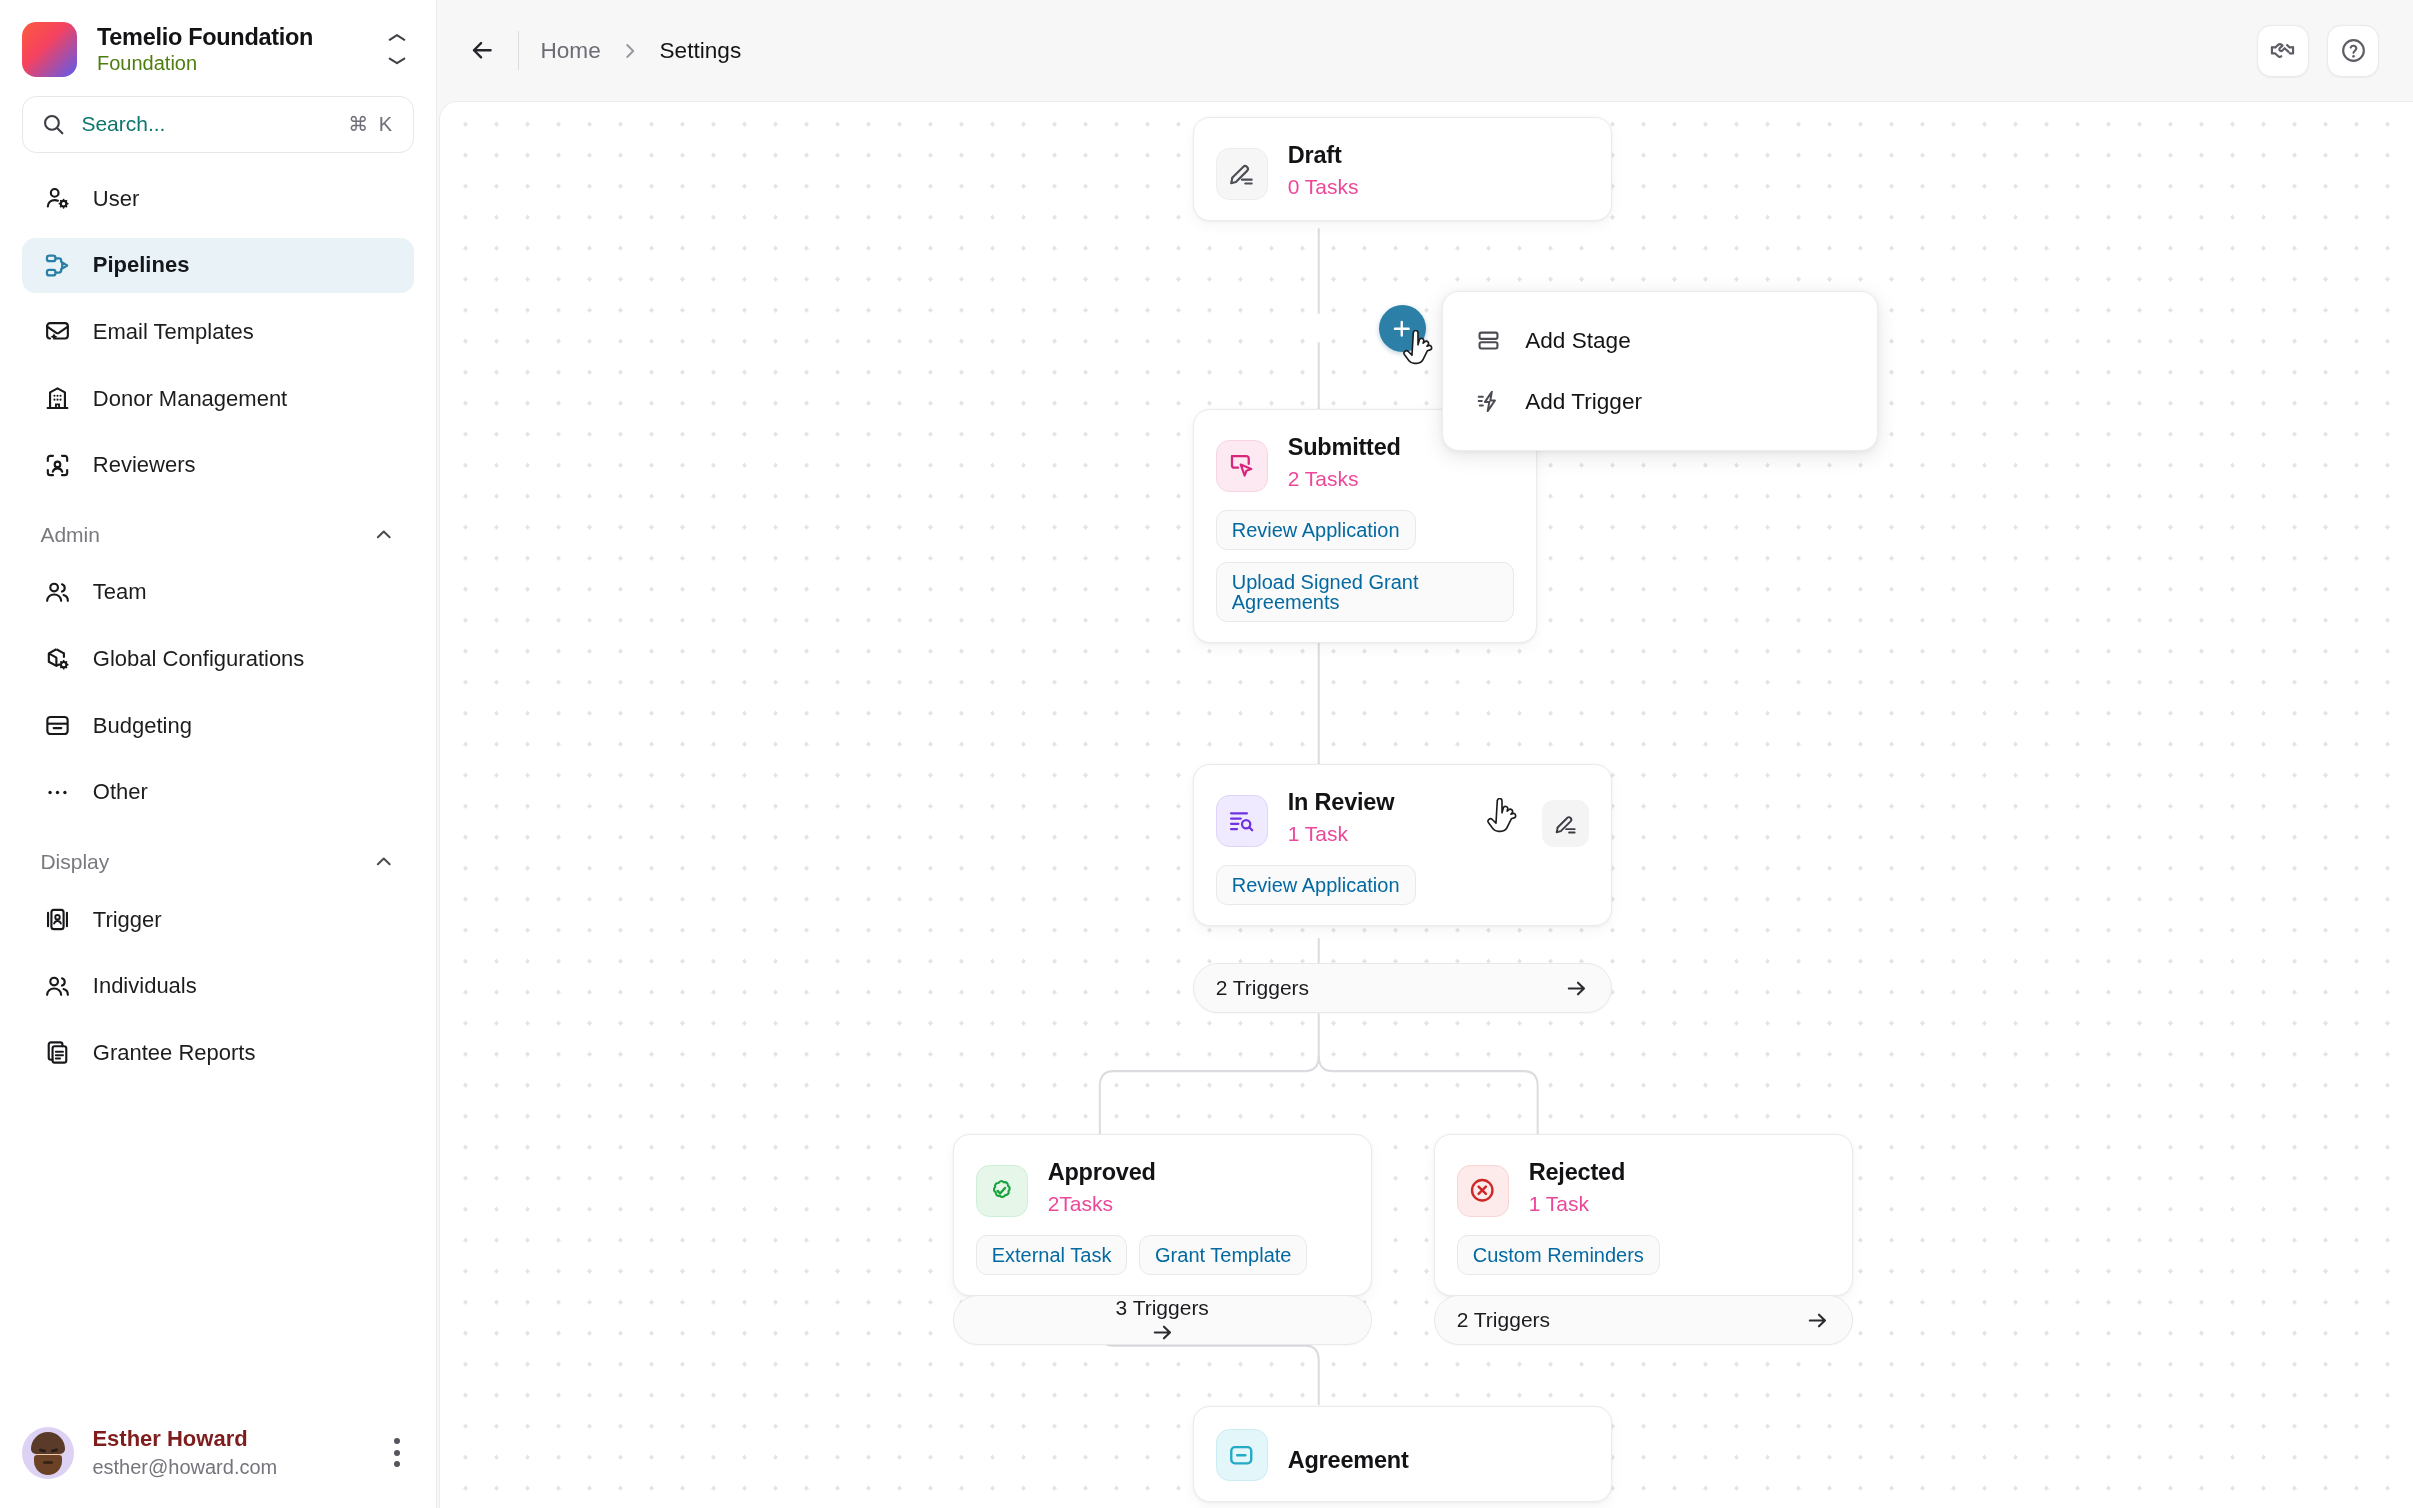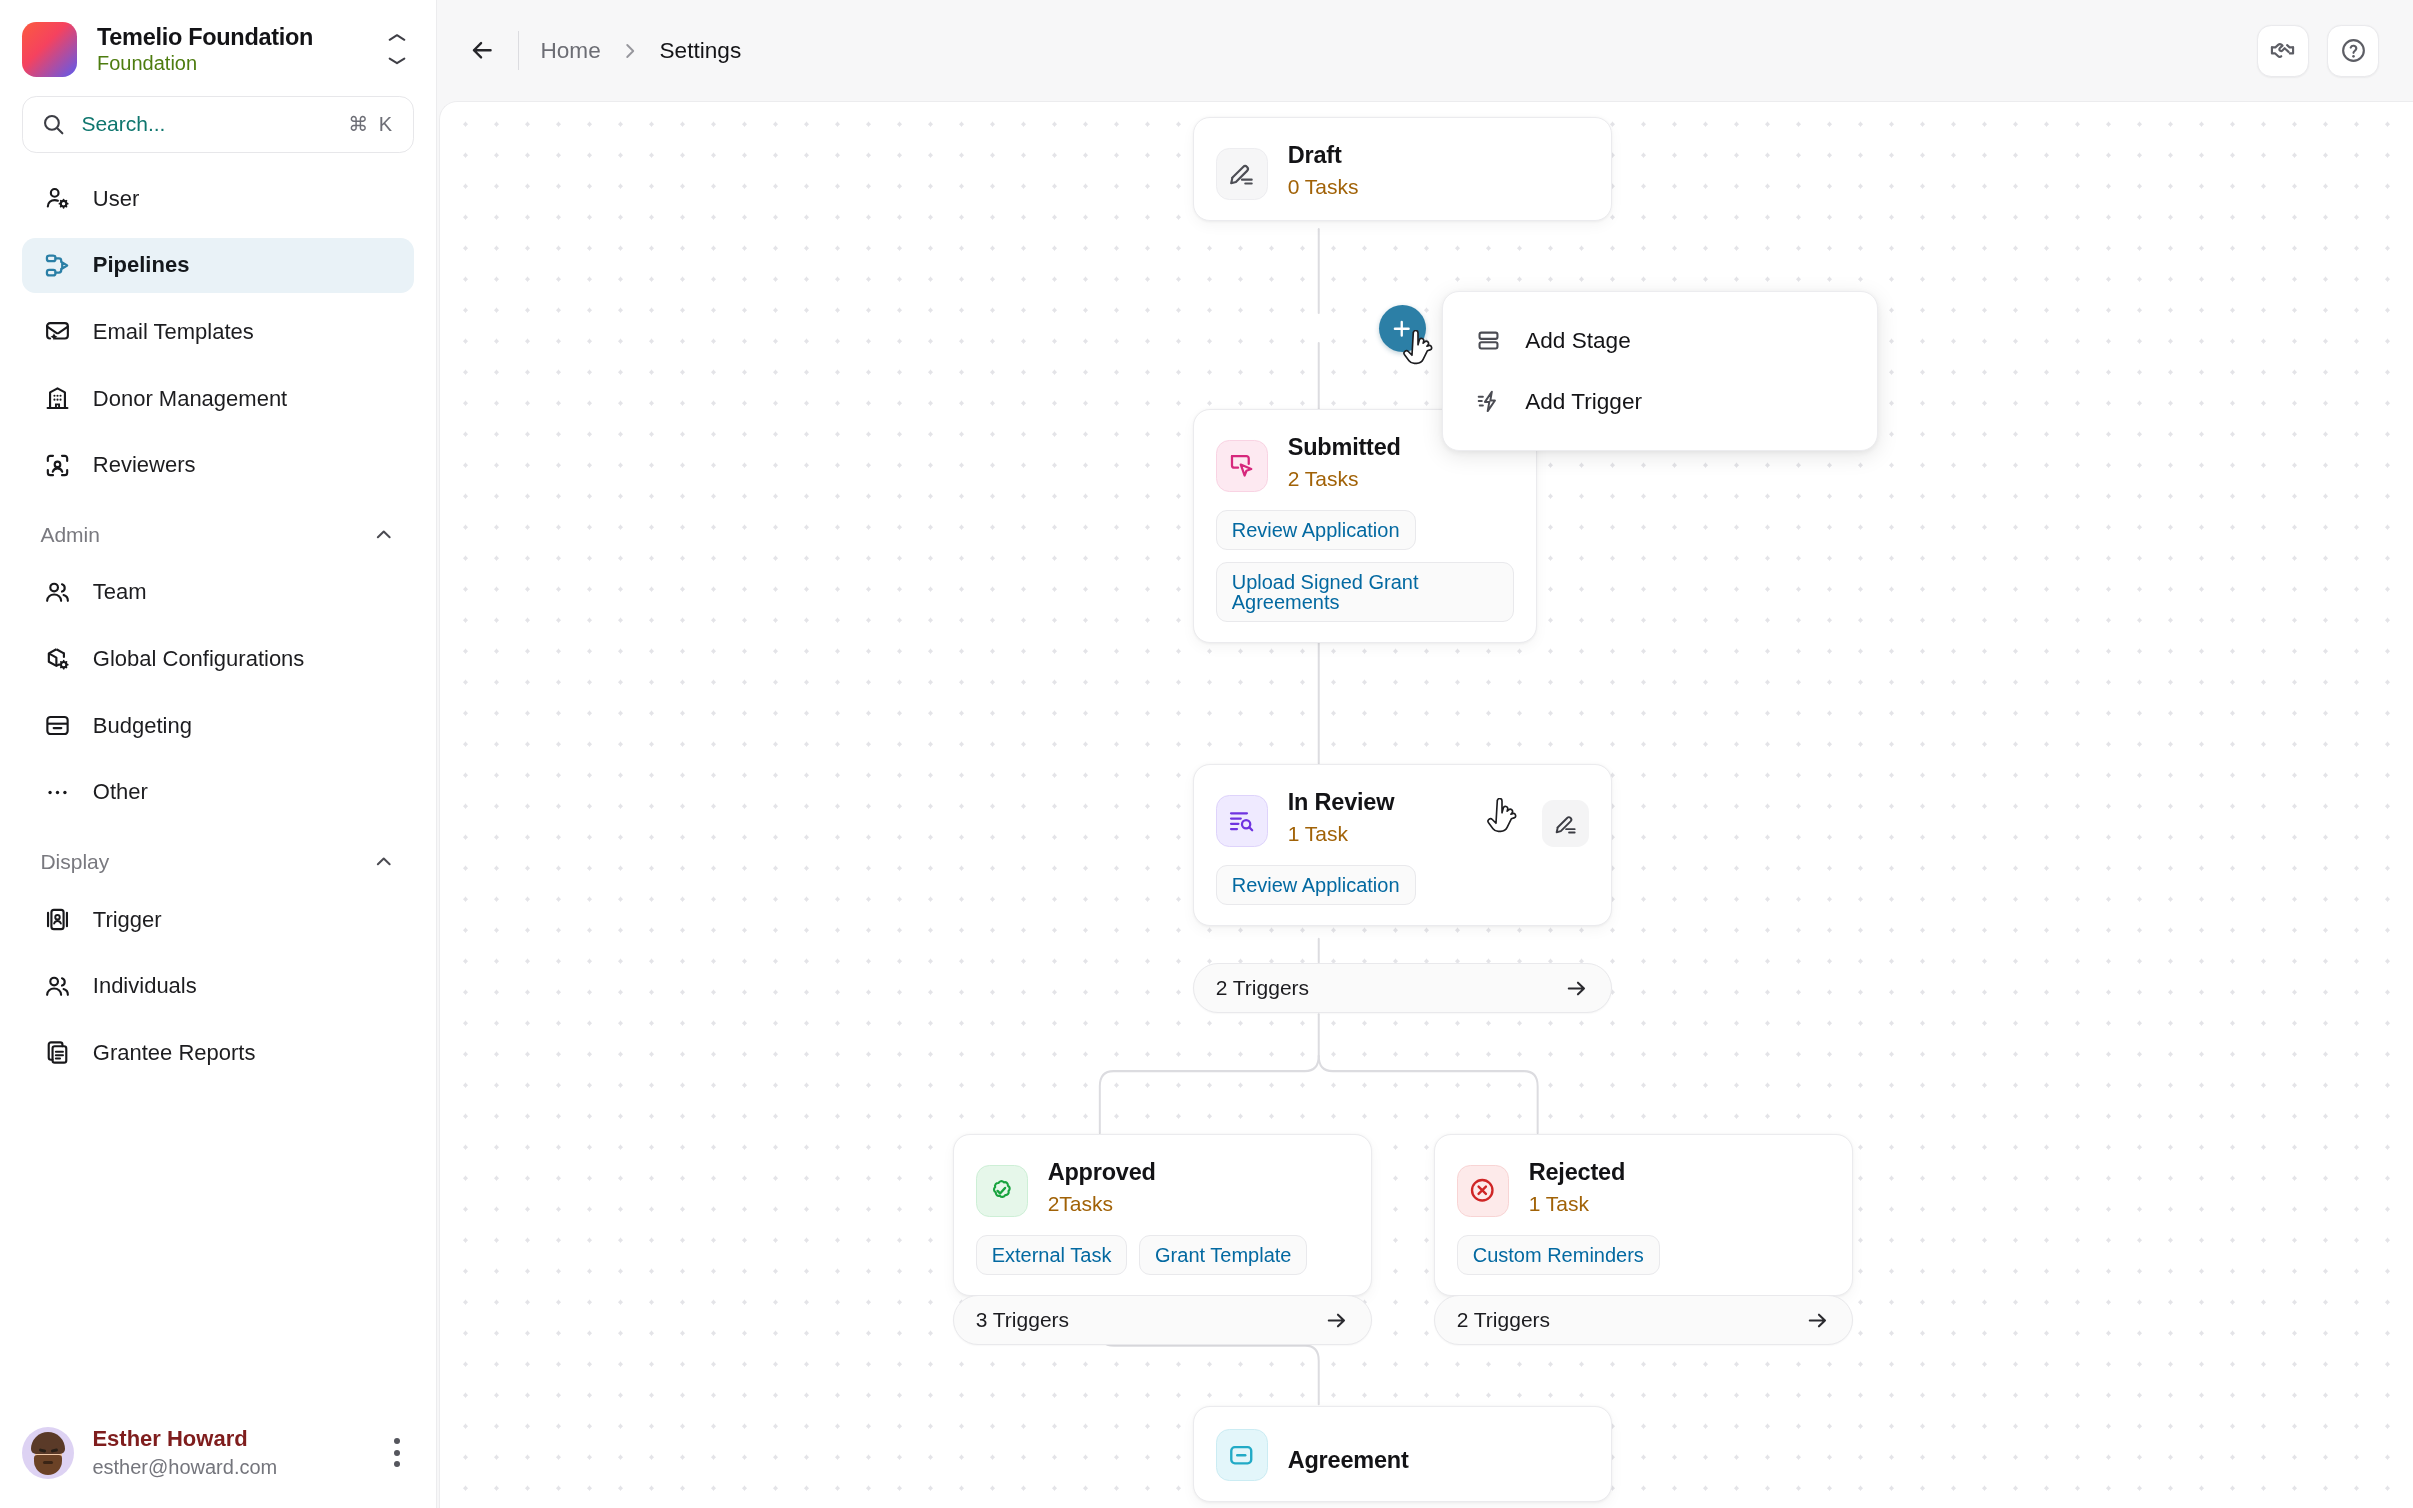--- a/index.html
+++ b/index.html
@@ -128,21 +128,21 @@
     display:flex; align-items:center; justify-content:center;
   }
   .ico-draft { background:#f6f6f7; border:0.8px solid #ededf0; color:#4d4e55; }
   .ico-submitted { background:#fde9f1; border:0.8px solid #f9d3e3; color:#d6277c; }
   .ico-review { background:#efeaff; border:0.8px solid #ded3fb; color:#6f33e0; }
   .ico-approved { background:#e6f7ea; border:0.8px solid #cdefd6; color:#18a33e; }
   .ico-rejected { background:#fdeaea; border:0.8px solid #f8d4d4; color:#cf2626; }
   .ico-agreement { background:#e3f6fa; border:0.8px solid #cbecf3; color:#22aac6; }
   .node-titles { flex:1; min-width:0; padding-top:1.7px; }
   .node-title { font-size:23.5px; font-weight:700; color:#131316; line-height:1.15; letter-spacing:-0.2px; }
-  .node-sub { font-size:21px; color:#a16207; margin-top:6.7px; line-height:1.15; }
+  .node-sub { font-size:21px; color:#ec4899; margin-top:6.7px; line-height:1.15; }
   .node-edit {
     width:47px; height:47px; border-radius:11.7px; background:#f4f4f5;
     display:flex; align-items:center; justify-content:center; color:#3c3d44;
   }
   .tags { display:flex; flex-wrap:wrap; gap:11.7px; margin-top:18.4px; }
   .tag {
     border:0.8px solid #e9e9ec; border-radius:11px; background:#fafafa;
     font-size:20px; color:#0369a1; padding:9.2px 15px; line-height:1;
   }
 
@@ -572,21 +572,21 @@
                 <div class="node-title">Approved</div>
                 <div class="node-sub">2Tasks</div>
               </div>
             </div>
             <div class="tags">
               <span class="tag">External Task</span>
               <span class="tag">Grant Template</span>
             </div>
           </div>
 
-          <div class="trigger-pill" style="left:513px; top:1193px; width:419px;">
+          <div class="trigger-pill" style="left:513px; top:1193px; width:419px;flex-direction:column;">
             <span class="tp-label">3 Triggers</span>
             <span class="tp-arrow">
               <svg width="25" height="25" viewBox="0 0 24 24" fill="none">
                   <path d="M4.6 12h14.6M13.4 6.4l5.8 5.6-5.8 5.6" stroke="currentColor" stroke-width="2" stroke-linecap="round" stroke-linejoin="round"></path>
                 </svg>
             </span>
           </div>
 
           <div class="node" style="left:994px; top:1032px; width:419px;">
             <div class="node-head">

